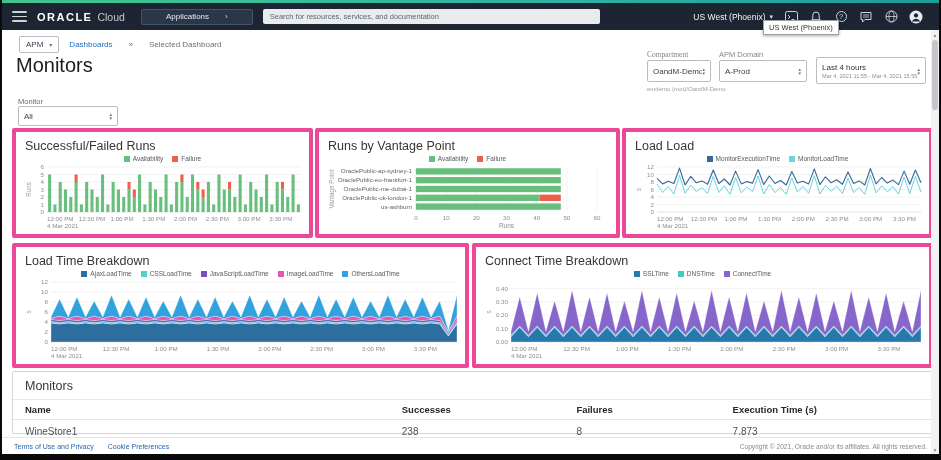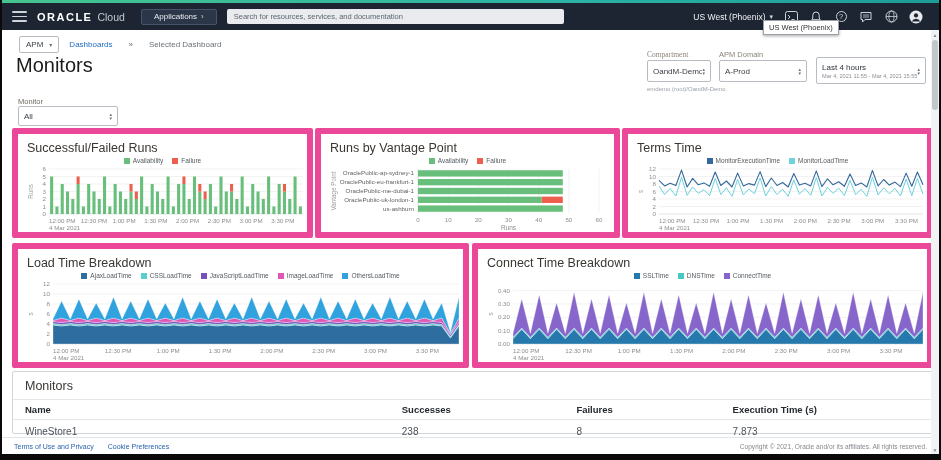--- a/index.html
+++ b/index.html
@@ -11,21 +11,21 @@
   .topstrip { position:absolute; left:0; top:0; width:100%; height:3px;
               background:linear-gradient(90deg,#45c48f,#2bb3a4 60%,#1e9c98); }
   .topbar { position:absolute; left:0; top:3px; width:100%; height:27px; background:#1d2533;
             display:flex; align-items:center; padding:0 8px; }
   .hamburger { width:15px; height:11px; display:flex; flex-direction:column; justify-content:space-between; cursor:pointer; margin:0 10px 0 2px; }
   .hamburger span { display:block; height:1.6px; background:#cfd4da; border-radius:1px; }
   .logo { display:flex; align-items:baseline; margin-right:16px; white-space:nowrap; }
   .logo-oracle { color:#fff; font-weight:bold; font-size:11px; letter-spacing:1.5px; }
   .logo-cloud { color:#c4c9cf; font-size:10.5px; margin-left:5px; }
   .apps-btn { background:#2b3648; border:1px solid #47536a; color:#e8eaee; font-size:8px;
-              border-radius:2px; height:16px; padding:0 12px; display:flex; align-items:center; gap:4px;
+              border-radius:2px; height:16px; padding:0 24px; display:flex; align-items:center; gap:16px;
               font-family:inherit; cursor:pointer; margin-right:10px; white-space:nowrap; }
   .apps-chev { font-size:8px; color:#cfd4da; }
   .search { width:337px; height:15px; border:none; border-radius:2px; background:#e9ebee;
             font-size:7.5px; color:#3c434b; padding:0 7px; font-family:inherit; }
   .search::placeholder { color:#5d656e; }
   .tb-right { margin-left:auto; display:flex; align-items:center; gap:11px; padding-right:8px; }
   .region { color:#f2f4f6; font-size:8.5px; display:flex; align-items:center; gap:4px; cursor:pointer; white-space:nowrap; }
   .region .chev { font-size:7px; color:#cfd4da; }
   .tb-icon { width:14px; height:14px; display:flex; align-items:center; justify-content:center; cursor:pointer; }
   .tb-icon svg { display:block; }
@@ -49,21 +49,21 @@
   .sel-box .val { font-size:8px; color:#3b4248; white-space:nowrap; overflow:hidden; }
   .stepper { display:flex; flex-direction:column; align-items:center; line-height:4px; font-size:5px; color:#6b7178; }
   .ctl-path { position:absolute; font-size:6px; color:#9aa0a6; }
   .time-box { position:absolute; left:814px; top:57px; width:110px; height:27px; border:1px solid #b7bdc3;
               border-radius:2px; background:#fff; display:flex; align-items:center; justify-content:center;
               padding:0 5px; cursor:pointer; }
   .time-main { font-size:8px; color:#2f3439; }
   .time-sub { font-size:5.6px; color:#8b8f94; margin-top:1px; white-space:nowrap; }
 
   
-  .panel { position:absolute; background:#fff; border:6px solid #ec4899; border-radius:2px; padding:7px 9px 4px; }
+  .panel { position:absolute; background:#fff; border:4px solid #ec4899; border-radius:2px; padding:7px 9px 4px; }
   .panel-title { font-size:12.5px; color:#3a3632; }
   .legend { display:flex; justify-content:center; align-items:center; gap:9px; height:11px; }
   .legend .li { display:flex; align-items:center; gap:3px; }
   .legend .sw { width:6px; height:6px; display:inline-block; }
   .legend .lt { font-size:6.5px; color:#555a5f; }
   svg text { font-family:"Liberation Sans", sans-serif; }
 
   
   .tbl-panel { position:absolute; left:10px; top:371px; width:921px; height:63px; background:#fff;
                border:1px solid #d2d6db; border-radius:2px; padding:7px 0 0; }
@@ -337,21 +337,21 @@
         <rect x="88" y="21.832" width="144.8" height="6.336" fill="#68bf7b"></rect>
         <text x="84" y="35.800000000000004" text-anchor="end" font-size="6.2" fill="#5f5f5f">OraclePublic-uk-london-1</text>
         <rect x="88" y="30.632000000000005" width="123.68333333333334" height="6.336" fill="#68bf7b"></rect>
         <rect x="211.68333333333334" y="30.632000000000005" width="21.116666666666667" height="6.336" fill="#ed5f4c"></rect>
         <text x="84" y="44.6" text-anchor="end" font-size="6.2" fill="#5f5f5f">us-ashburn</text>
         <rect x="88" y="39.432" width="144.8" height="6.336" fill="#68bf7b"></rect>
       </svg>
   </div>
 
   <div class="panel" style="left:620px;top:128px;width:311px;height:110px;">
-    <div class="panel-title">Terms Time</div>
+    <div class="panel-title">Load Load</div>
     <div class="legend">
         <span class="li">
           <span class="sw" style="background: rgb(53, 104, 155);"></span>
           <span class="lt">MonitorExecutionTime</span>
         </span>
         <span class="li">
           <span class="sw" style="background: rgb(110, 211, 220);"></span>
           <span class="lt">MonitorLoadTime</span>
         </span>
       </div>

